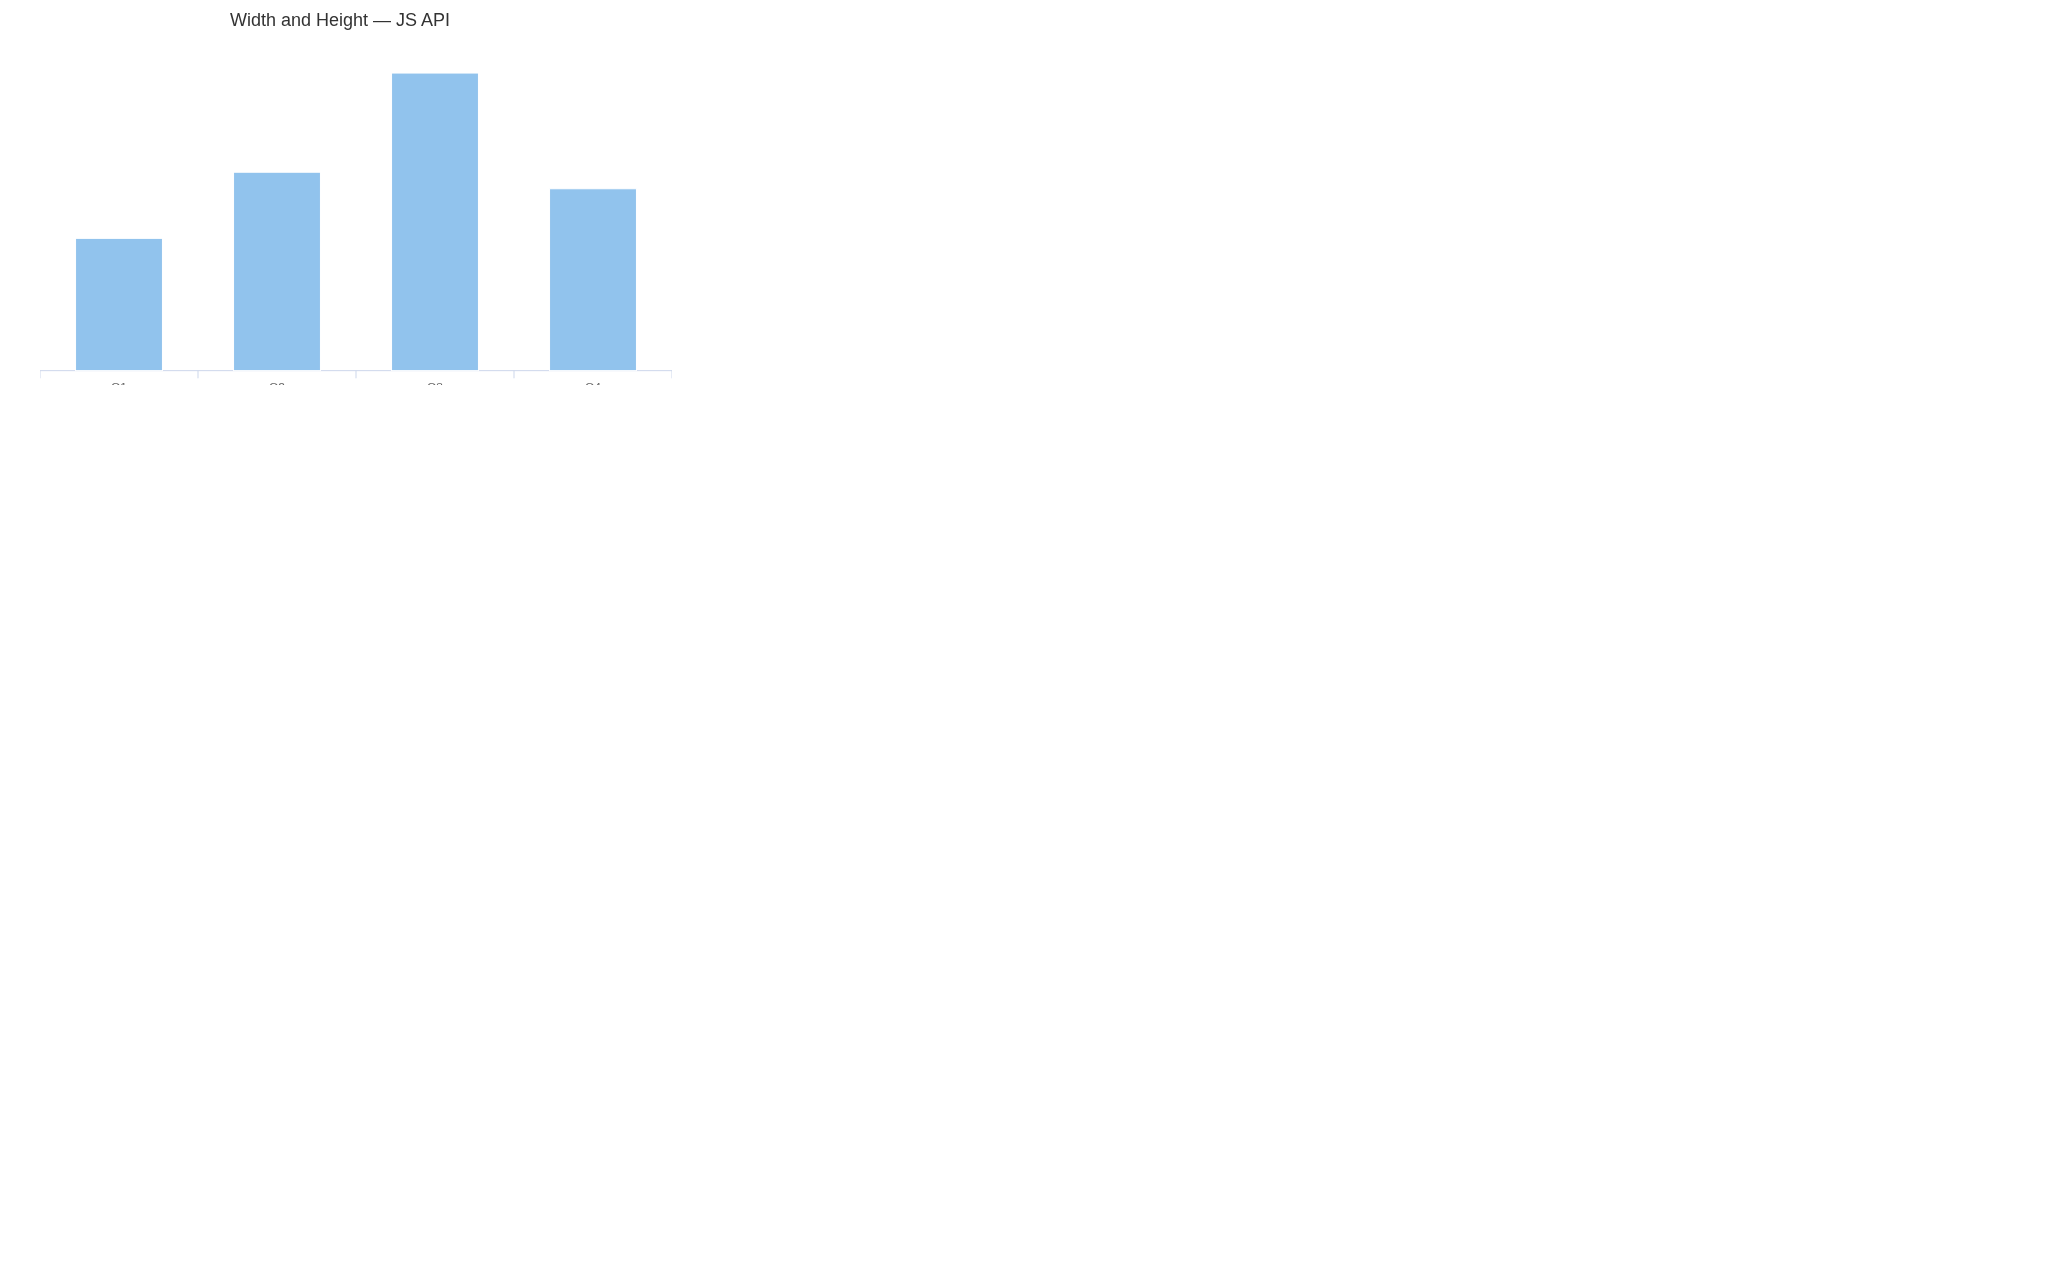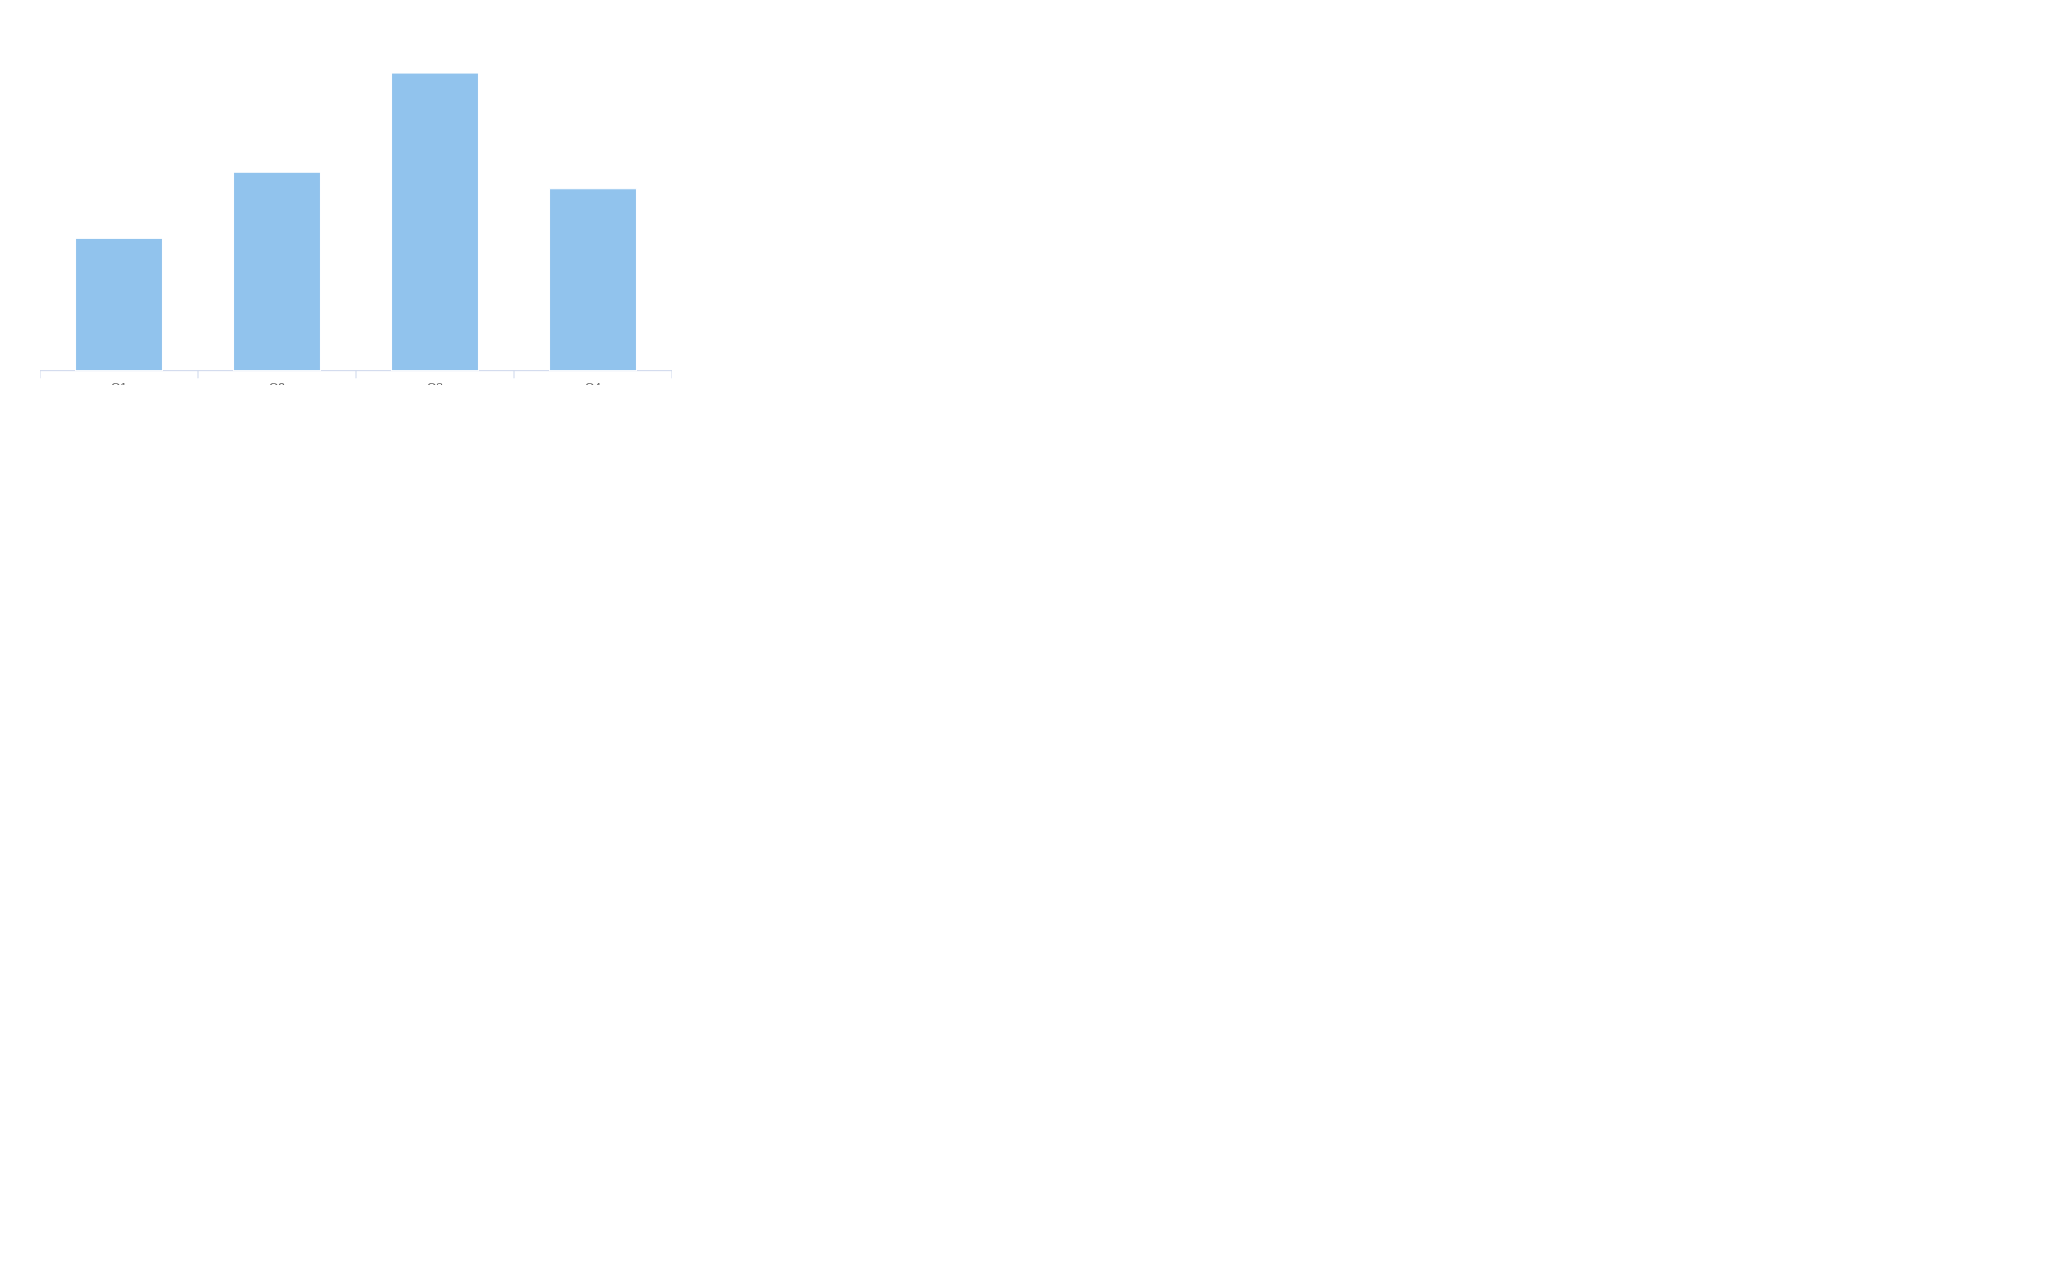--- a/index.html
+++ b/index.html
@@ -48,20 +48,21 @@
   .bar {
     fill: #91c3ed;
     stroke: #ffffff;
     stroke-width: 1;
   }
 </style>
 </head>
 <body>
 
 <div class="chart-wrap">
+  <div class="chart-title">Width and Height — JS API</div>
   <svg class="plot" viewBox="0 0 632 360" preserveAspectRatio="none">
     <g id="y-axis">
         <line x1="-5" x2="0" y1="345" y2="345" class="tick-line"></line>
         <text x="-10" y="345" text-anchor="end" dominant-baseline="middle" class="tick-label">0</text>
         <line x1="-5" x2="0" y1="258.75" y2="258.75" class="tick-line"></line>
         <text x="-10" y="258.75" text-anchor="end" dominant-baseline="middle" class="tick-label">5</text>
         <line x1="-5" x2="0" y1="172.5" y2="172.5" class="tick-line"></line>
         <text x="-10" y="172.5" text-anchor="end" dominant-baseline="middle" class="tick-label">10</text>
         <line x1="-5" x2="0" y1="86.25" y2="86.25" class="tick-line"></line>
         <text x="-10" y="86.25" text-anchor="end" dominant-baseline="middle" class="tick-label">15</text>

